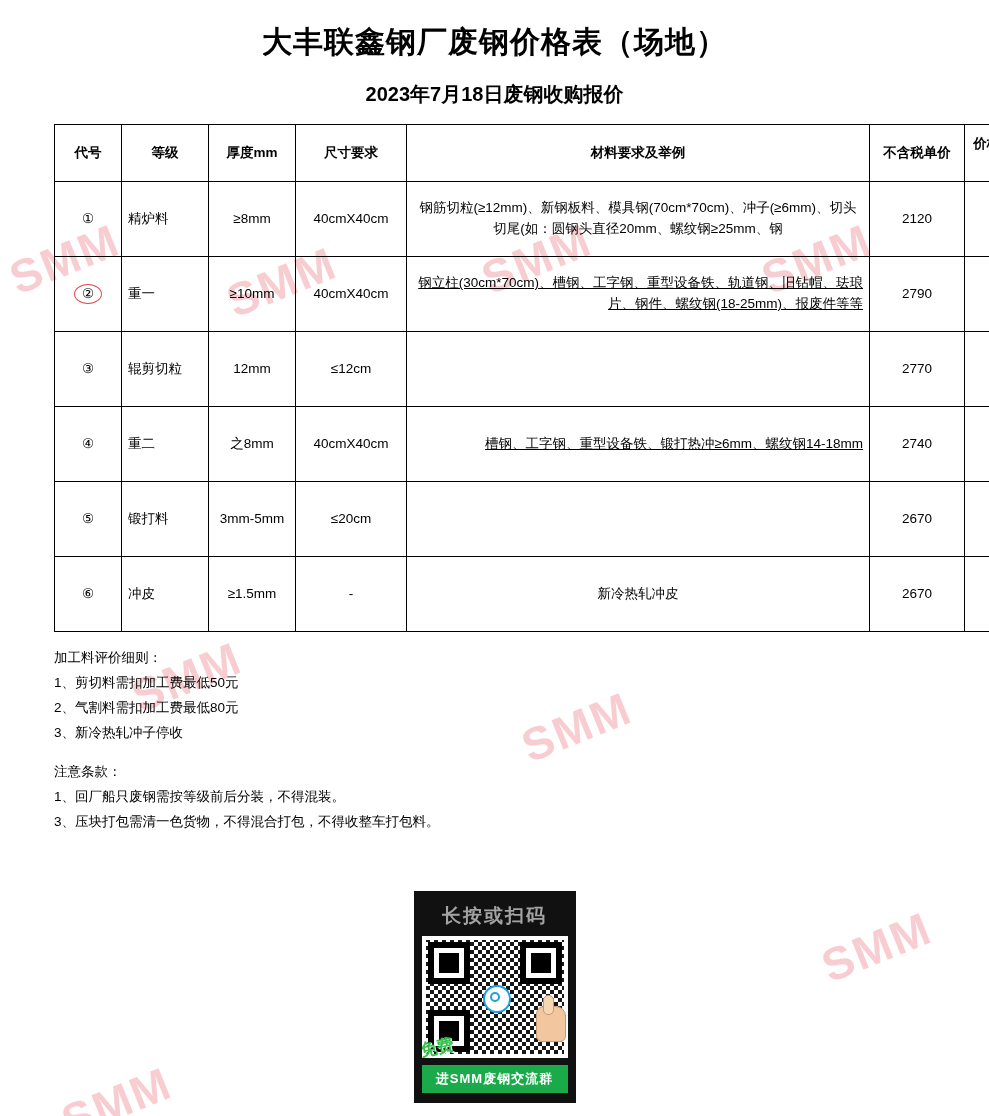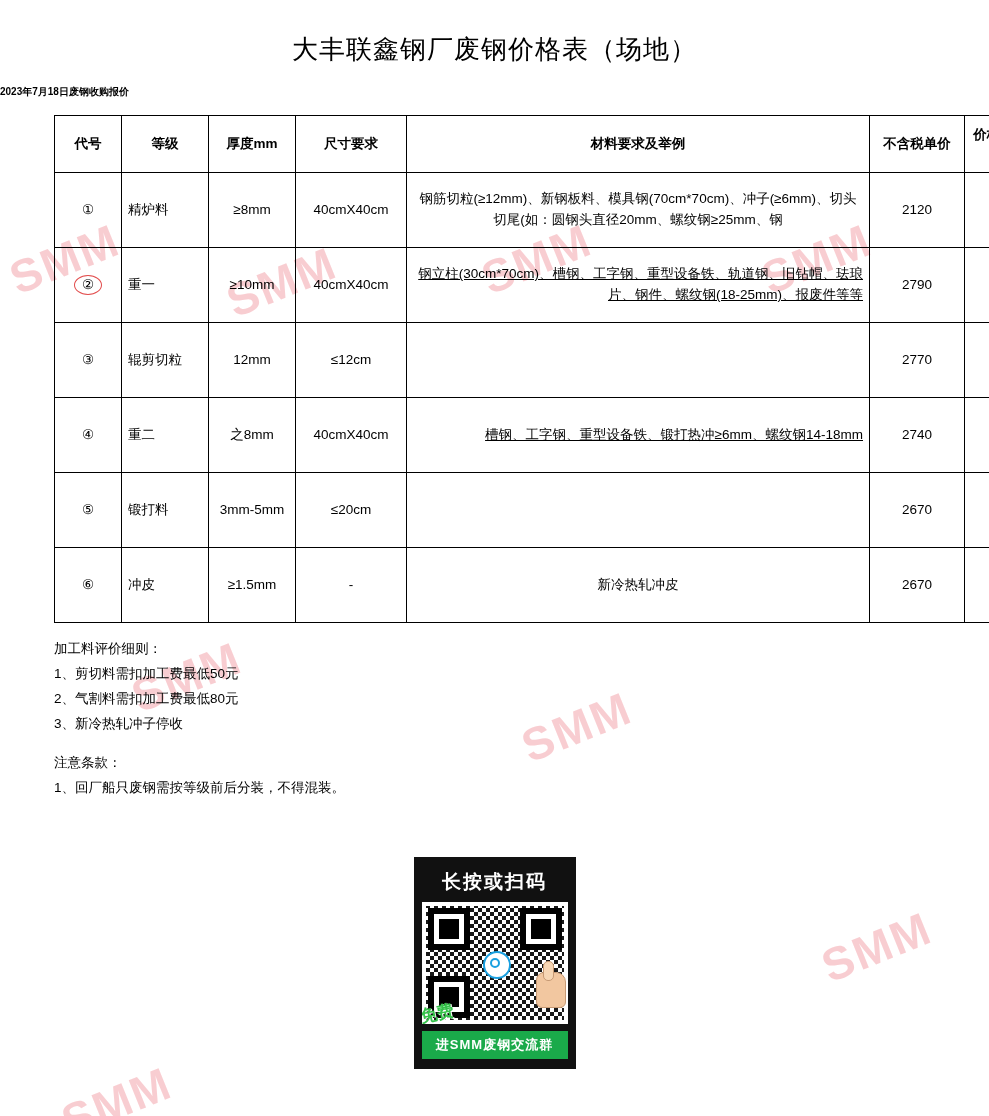--- a/index.html
+++ b/index.html
@@ -39,27 +39,28 @@
   .wm-3 { left: 760px; top: 232px; font-size: 46px; transform: rotate(-22deg); }
   .wm-4 { left: 130px; top: 650px; font-size: 46px; transform: rotate(-22deg); }
   .wm-5 { left: 520px; top: 700px; font-size: 46px; transform: rotate(-22deg); }
   .wm-6 { left: 820px; top: 920px; font-size: 46px; transform: rotate(-22deg); }
   .wm-7 { left: 60px;  top: 1075px; font-size: 46px; transform: rotate(-22deg); }
   .wm-8 { left: 225px; top: 255px; font-size: 46px; transform: rotate(-22deg); }
 
   
   .title {
     text-align: center;
-    font-size: 26px;
-    font-weight: normal;
-    padding-top: 32px;
+    font-size: 30px;
+    font-weight: bold;
+    padding-top: 22px;
     letter-spacing: 1px;
   }
   .subtitle {
-    font-size: 10px;
+    text-align: center;
+    font-size: 20px;
     font-weight: bold;
     padding-top: 18px;
     padding-bottom: 16px;
   }
 
   
   .table-wrap {
     padding: 0 54px;
     position: relative;
     z-index: 10;
@@ -115,21 +116,21 @@
     z-index: 10;
   }
   .qr-card {
     width: 162px;
     background: #111111;
     padding: 8px 8px 10px 8px;
     box-sizing: border-box;
     text-align: center;
   }
   .qr-head {
-    color: #ffffff;
+    color: #a3a3a3;
     font-size: 19px;
     font-weight: bold;
     letter-spacing: 2px;
     padding: 4px 0 7px 0;
   }
   .qr-box {
     position: relative;
     width: 146px;
     height: 122px;
     margin: 0 auto;
@@ -317,20 +318,21 @@
   </div>
 
   <div class="notes">
     <div class="blk">加工料评价细则：</div>
     <div class="blk">1、剪切料需扣加工费最低50元</div>
     <div class="blk">2、气割料需扣加工费最低80元</div>
     <div class="blk">3、新冷热轧冲子停收</div>
     <div class="gap"></div>
     <div class="blk">注意条款：</div>
     <div class="blk">1、回厂船只废钢需按等级前后分装，不得混装。</div>
+    <div class="blk">3、压块打包需清一色货物，不得混合打包，不得收整车打包料。</div>
   </div>
 
   <div class="qr-area">
     <div class="qr-card">
       <div class="qr-head">长按或扫码</div>
       <div class="qr-box">
         <div class="qr-grid"></div>
         <div class="qr-finder qr-f1"></div>
         <div class="qr-finder qr-f2"></div>
         <div class="qr-finder qr-f3"></div>

